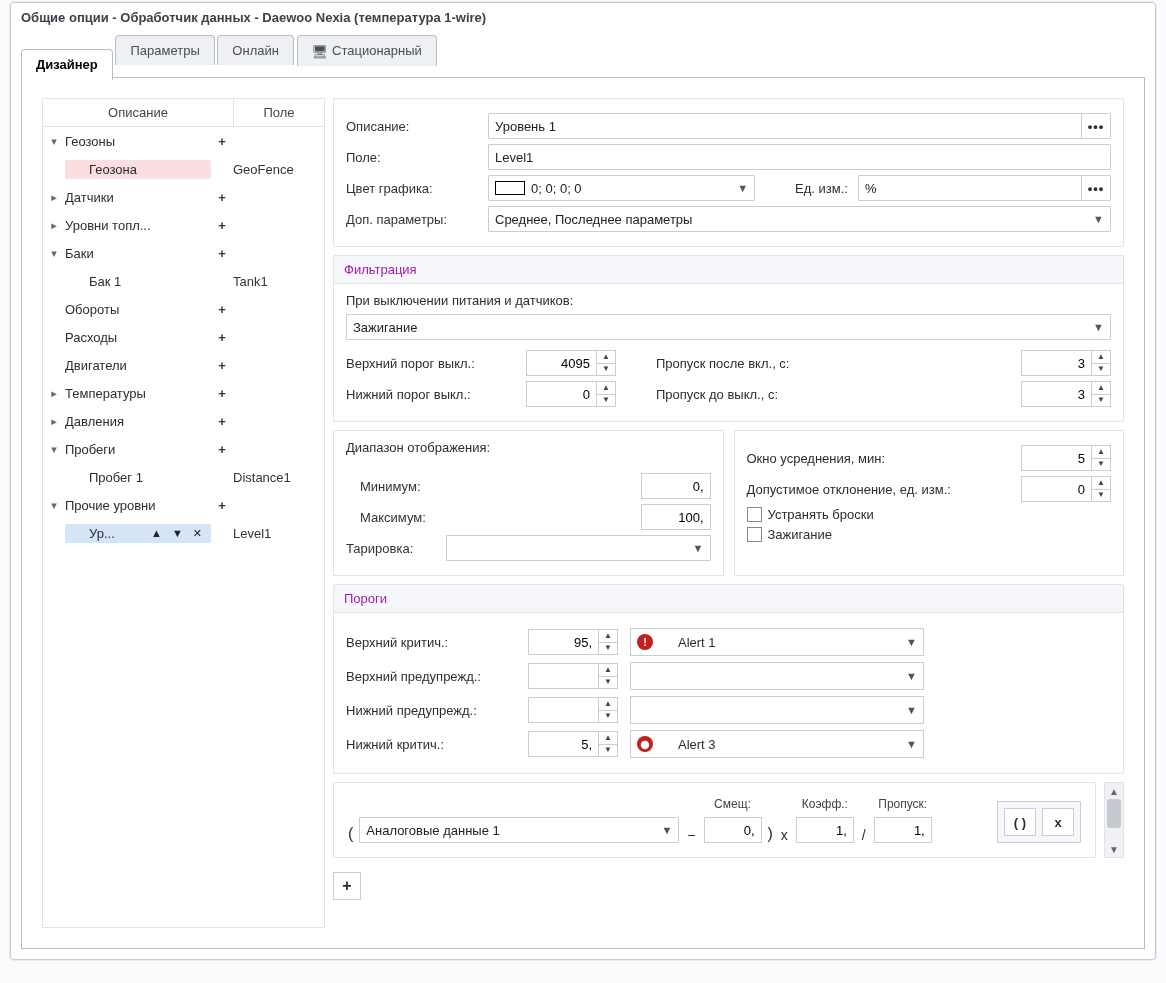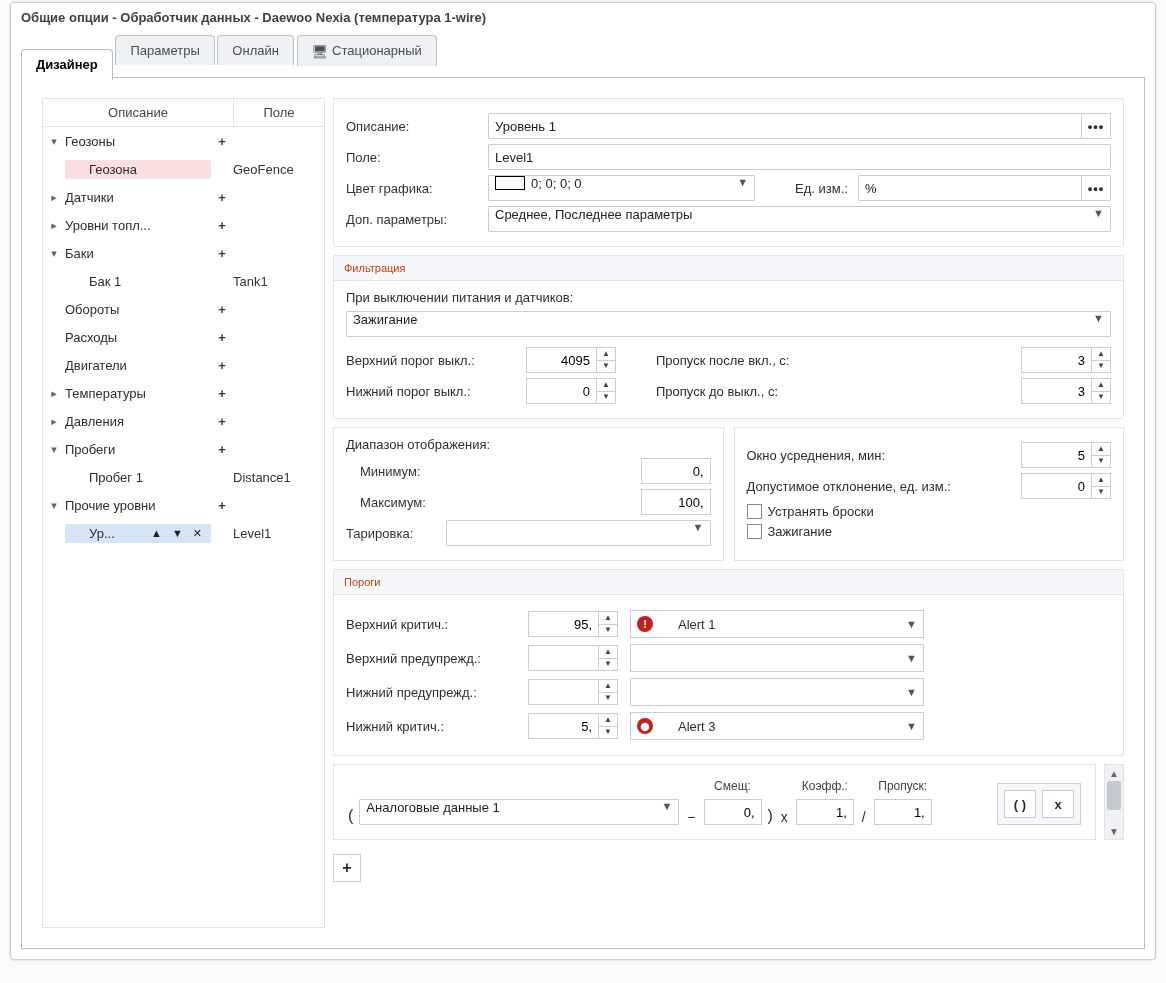--- a/index.html
+++ b/index.html
@@ -48,29 +48,29 @@
   .tree-row .plus{width:14px;text-align:center;font-weight:700;color:#333;}
   .tree-row.sel-red .txt-wrap{background:var(--sel-red);}
   .tree-row.sel-blue .txt-wrap{background:var(--sel-blue);}
   .txt-wrap{padding:2px 6px;border-radius:2px;flex:1;display:flex;align-items:center;gap:4px;white-space:nowrap;overflow:hidden;}
   .mini-btn{font-size:11px;color:#222;padding:0 3px;}
 
   
   .details{flex:1;display:flex;flex-direction:column;gap:8px;min-width:0;}
   .group{border:1px solid var(--border-light);background:#fff;border-radius:2px;}
   .group-pad{padding:9px 12px;}
-  .group-title{background:var(--group-bg);padding:6px 10px;color:#c2410c;border-bottom:1px solid var(--border-light);font-size:11px;}
+  .group-title{background:var(--group-bg);padding:6px 10px;color:#a21caf;border-bottom:1px solid var(--border-light);font-size:13px;}
 
   .form-row{display:flex;align-items:center;margin:5px 0;gap:10px;}
   .form-row .lbl{width:132px;flex:0 0 132px;color:#333;}
   .inp, .sel, .combo{height:26px;border:1px solid var(--border);background:#fff;padding:0 6px;font:inherit;color:#222;box-sizing:border-box;border-radius:1px;}
   .inp{flex:1;}
   .inp-ell{flex:1;position:relative;}
   .inp-ell .ell{position:absolute;right:1px;top:1px;bottom:1px;width:28px;display:flex;align-items:center;justify-content:center;border-left:1px solid var(--border);font-weight:700;letter-spacing:1px;cursor:default;}
-  .sel{flex:1;position:relative;display:flex;align-items:flex-start;}
+  .sel{flex:1;position:relative;display:flex;align-items:center;}
   .sel .dd{margin-left:auto;font-size:11px;color:#555;}
   .mini-sel{width:180px;}
   .unit-box{width:120px;}
 
   .two-col{display:flex;gap:10px;}
   .two-col .col{flex:1;border:1px solid var(--border-light);padding:9px 12px;}
 
   .num-wrap{display:inline-flex;align-items:stretch;}
   .num{width:70px;height:26px;border:1px solid var(--border);border-right:none;padding:0 6px;text-align:right;font:inherit;box-sizing:border-box;}
   .spinners{display:flex;flex-direction:column;width:18px;border:1px solid var(--border);}
@@ -365,21 +365,21 @@
                   <span class="sp">▲</span>
                   <span class="sp">▼</span>
                 </span>
             </span>
           </div>
         </div>
       </div>
 
       <div class="two-col">
         <div class="col">
-          <div style="margin-bottom:6px;">Диапазон отображения:</div>
+          <div style="margin-bottom:18px;">Диапазон отображения:</div>
           <div class="form-row">
             <span class="lbl" style="width:100px;flex:0 0 100px;padding-left:14px;">Минимум:</span>
             <span style="flex:1;"></span>
             <input class="num" style="border-right: 1px solid var(--border);" value="0,">
           </div>
           <div class="form-row">
             <span class="lbl" style="width:100px;flex:0 0 100px;padding-left:14px;">Максимум:</span>
             <span style="flex:1;"></span>
             <input class="num" style="border-right: 1px solid var(--border);" value="100,">
           </div>

